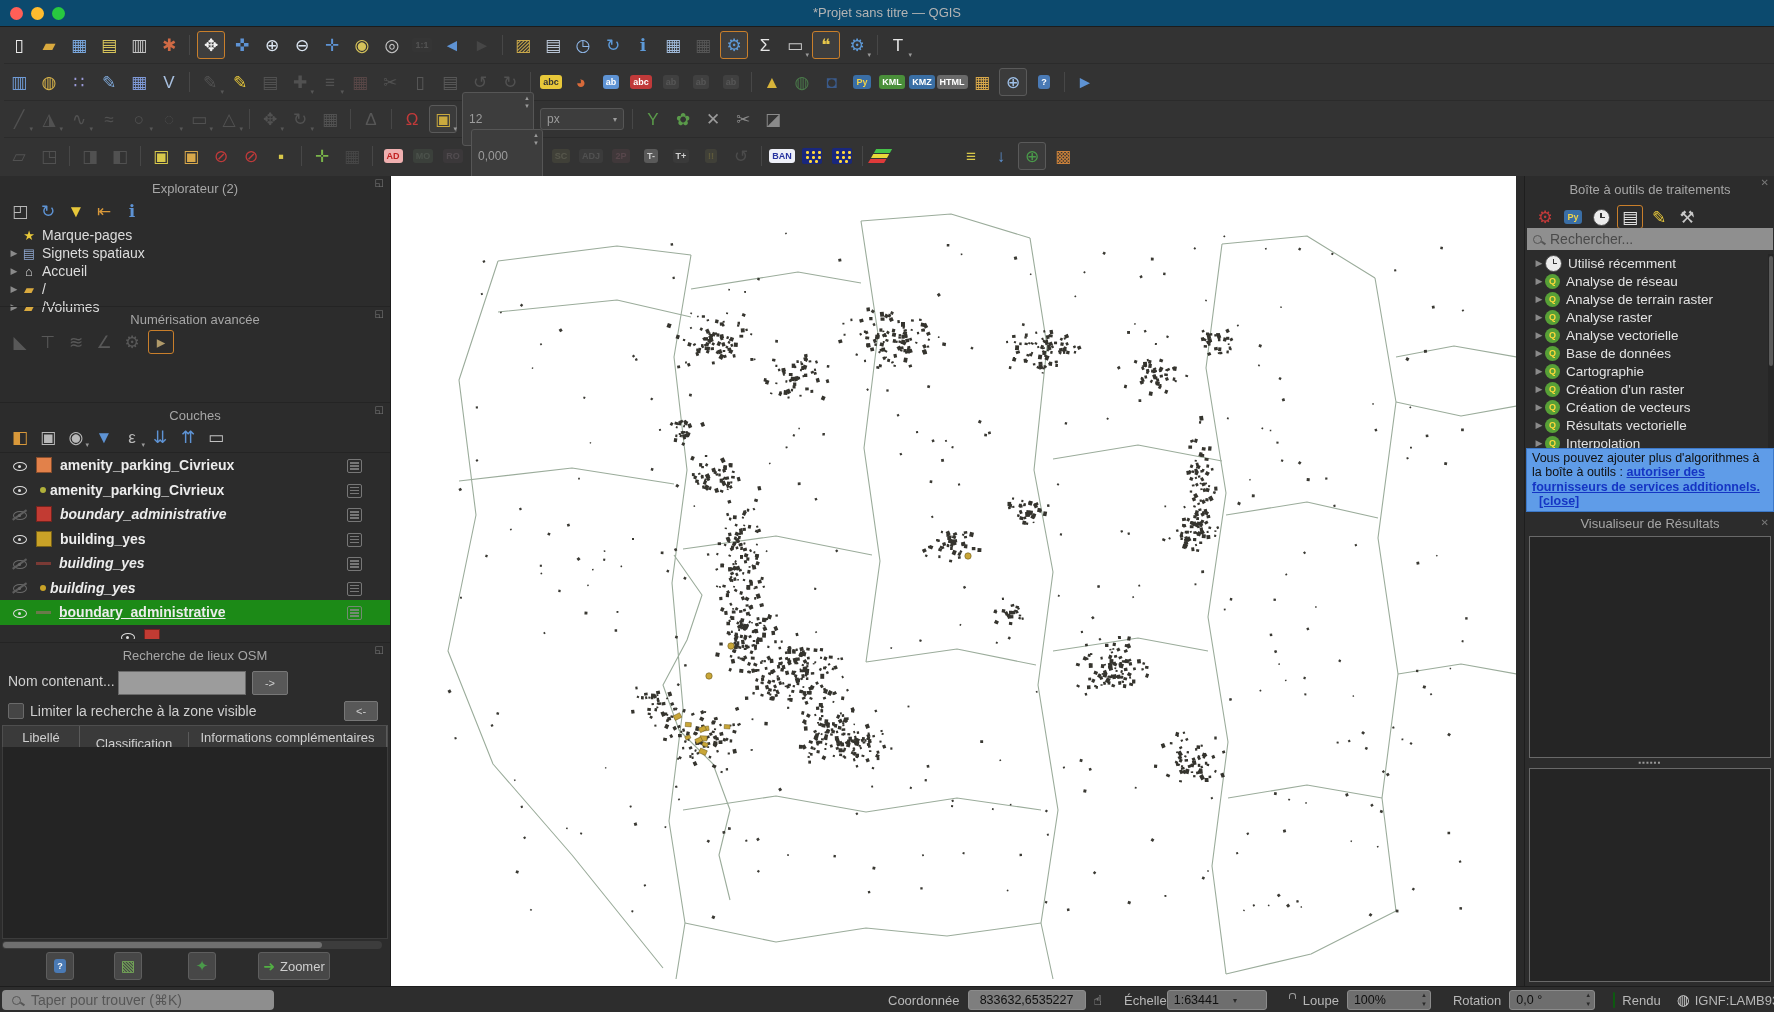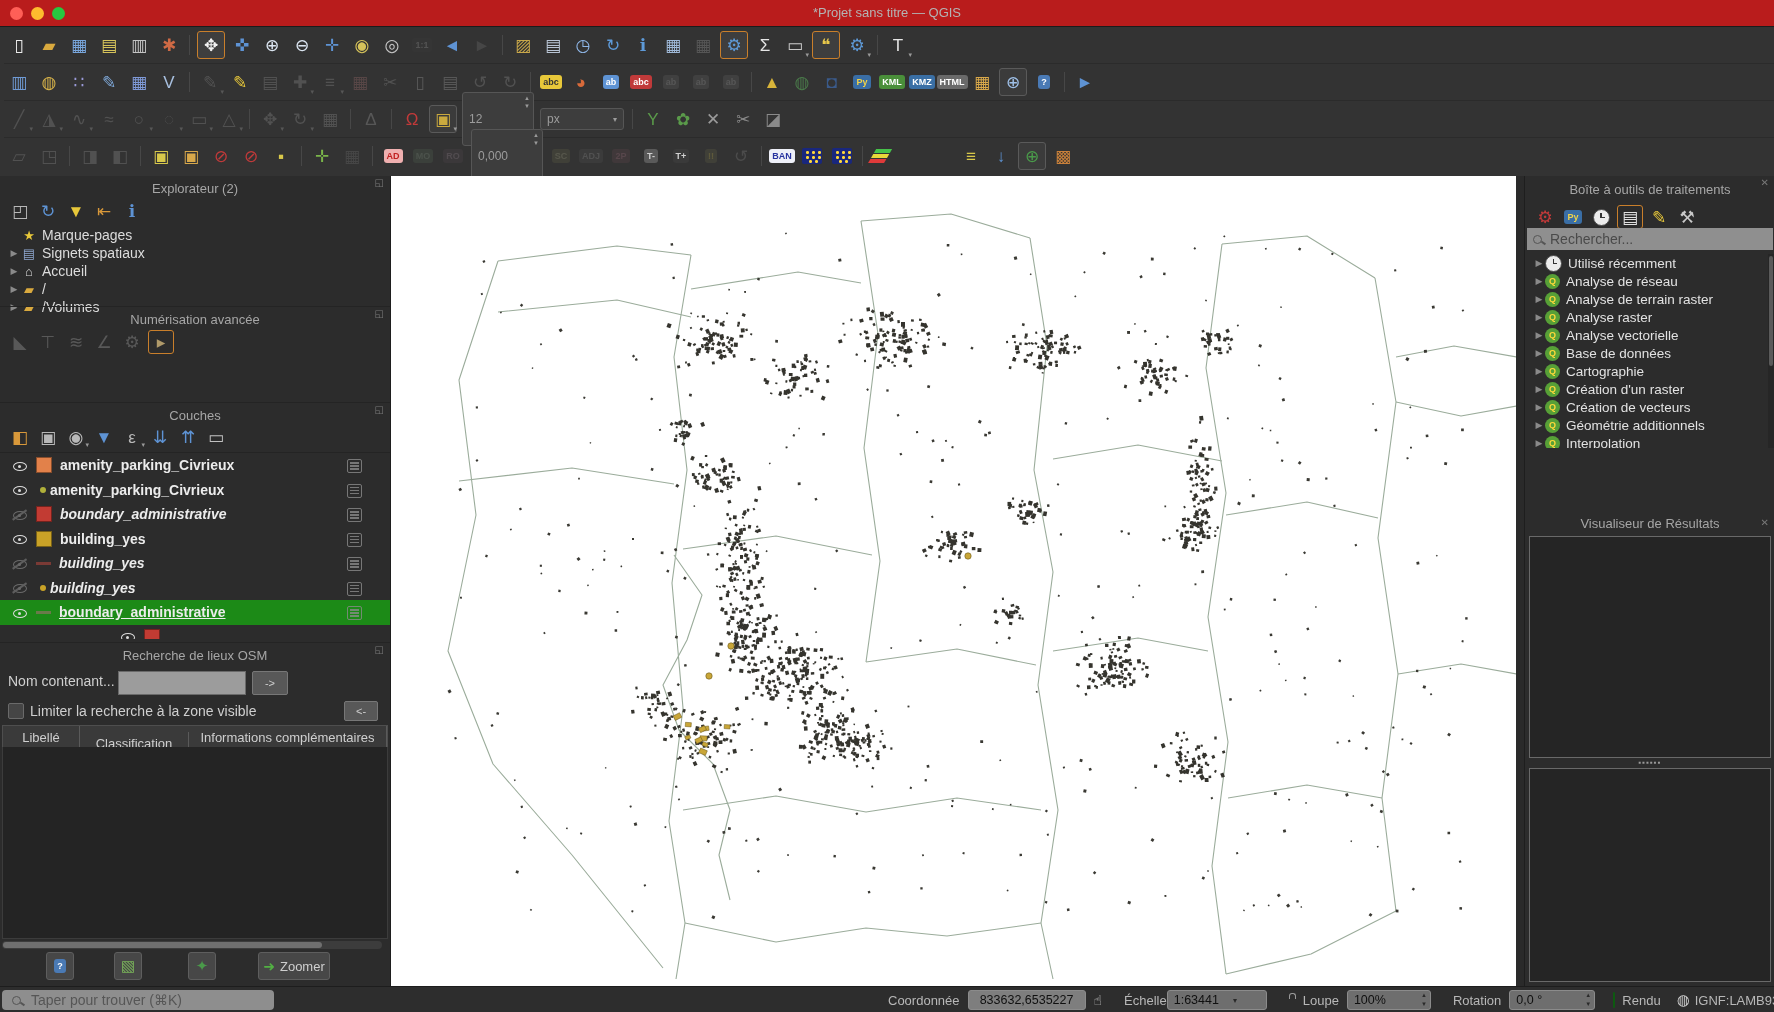--- a/index.html
+++ b/index.html
@@ -1,18 +1,18 @@
 <!DOCTYPE html>
 <html><head>
 <meta charset="utf-8">
 <style>
   html,body{margin:0;padding:0;width:1774px;height:1012px;overflow:hidden;background:#2a2a2a;
     font-family:"Liberation Sans","DejaVu Sans",sans-serif;-webkit-font-smoothing:antialiased;}
   
-  #titlebar{position:absolute;left:0;top:0;width:1774px;height:26px;background:#b91c1c;border-bottom:1px solid #1c1c1c}
+  #titlebar{position:absolute;left:0;top:0;width:1774px;height:26px;background:#0c4a6e;border-bottom:1px solid #1c1c1c}
   .tl{position:absolute;top:7px;width:13px;height:13px;border-radius:50%}
   #title-text{position:absolute;left:0;right:0;top:5px;text-align:center;font-size:13px;color:#b4b4b4}
   
   #toolbars{position:absolute;left:0;top:27px;width:1774px;height:149px;background:#333}
   .tb-row{position:absolute;left:4px;right:0;display:flex;align-items:center;height:36px}
   #tb1{top:0}#tb2{top:37px}#tb3{top:74px}#tb4{top:111px}
   .tb-icon{width:26px;height:26px;margin:0 2px;display:inline-flex;align-items:center;justify-content:center;
     border-radius:3px;position:relative;flex:none}
   .tb-icon.active{border:1.5px solid #c97f2b;background:#3e3e3e}
   .tb-icon.boxed{border:1px solid #5a5a5a;background:#3b3b3b}
@@ -2543,31 +2543,35 @@
         <span>Création d'un raster</span>
       </div>
       <div class="tree-row" style="font-size: 13.5px; color: rgb(226, 226, 226);">
         <span class="tree-exp">▶</span>
         <span class="q-badge" style="margin-right: 6px;">Q</span>
         <span>Création de vecteurs</span>
       </div>
       <div class="tree-row" style="font-size: 13.5px; color: rgb(226, 226, 226);">
         <span class="tree-exp">▶</span>
         <span class="q-badge" style="margin-right: 6px;">Q</span>
-        <span>Géométrie additionnels</span>
+        <span>Résultats vectorielle</span>
       </div>
       <div class="tree-row" style="font-size: 13.5px; color: rgb(226, 226, 226);">
         <span class="tree-exp">▶</span>
         <span class="q-badge" style="margin-right: 6px;">Q</span>
         <span>Interpolation</span>
       </div>
     </div>
   <div id="proc-vscroll">
       <div class="thumb"></div>
     </div>
+  <div id="proc-notice">
+    <span>Vous pouvez ajouter plus d'algorithmes à la boîte à outils : </span><a href="#">autoriser des fournisseurs de services additionnels.</a>
+    <span>&nbsp;&nbsp;</span><a href="#">[close]</a>
+  </div>
   <div class="panel-title" style="position:absolute;left:0;right:0;top:340px">
     <span>Visualiseur de Résultats</span><span class="float-ic">✕</span>
   </div>
   <div class="rbox" style="top:360px;height:220px"></div>
   <div id="splitter-dots" style="top:582px">▪▪▪▪▪▪</div>
   <div class="rbox" style="top:592px;height:212px"></div>
 </div>
 
 <div id="statusbar">
   <div id="quickfind">

